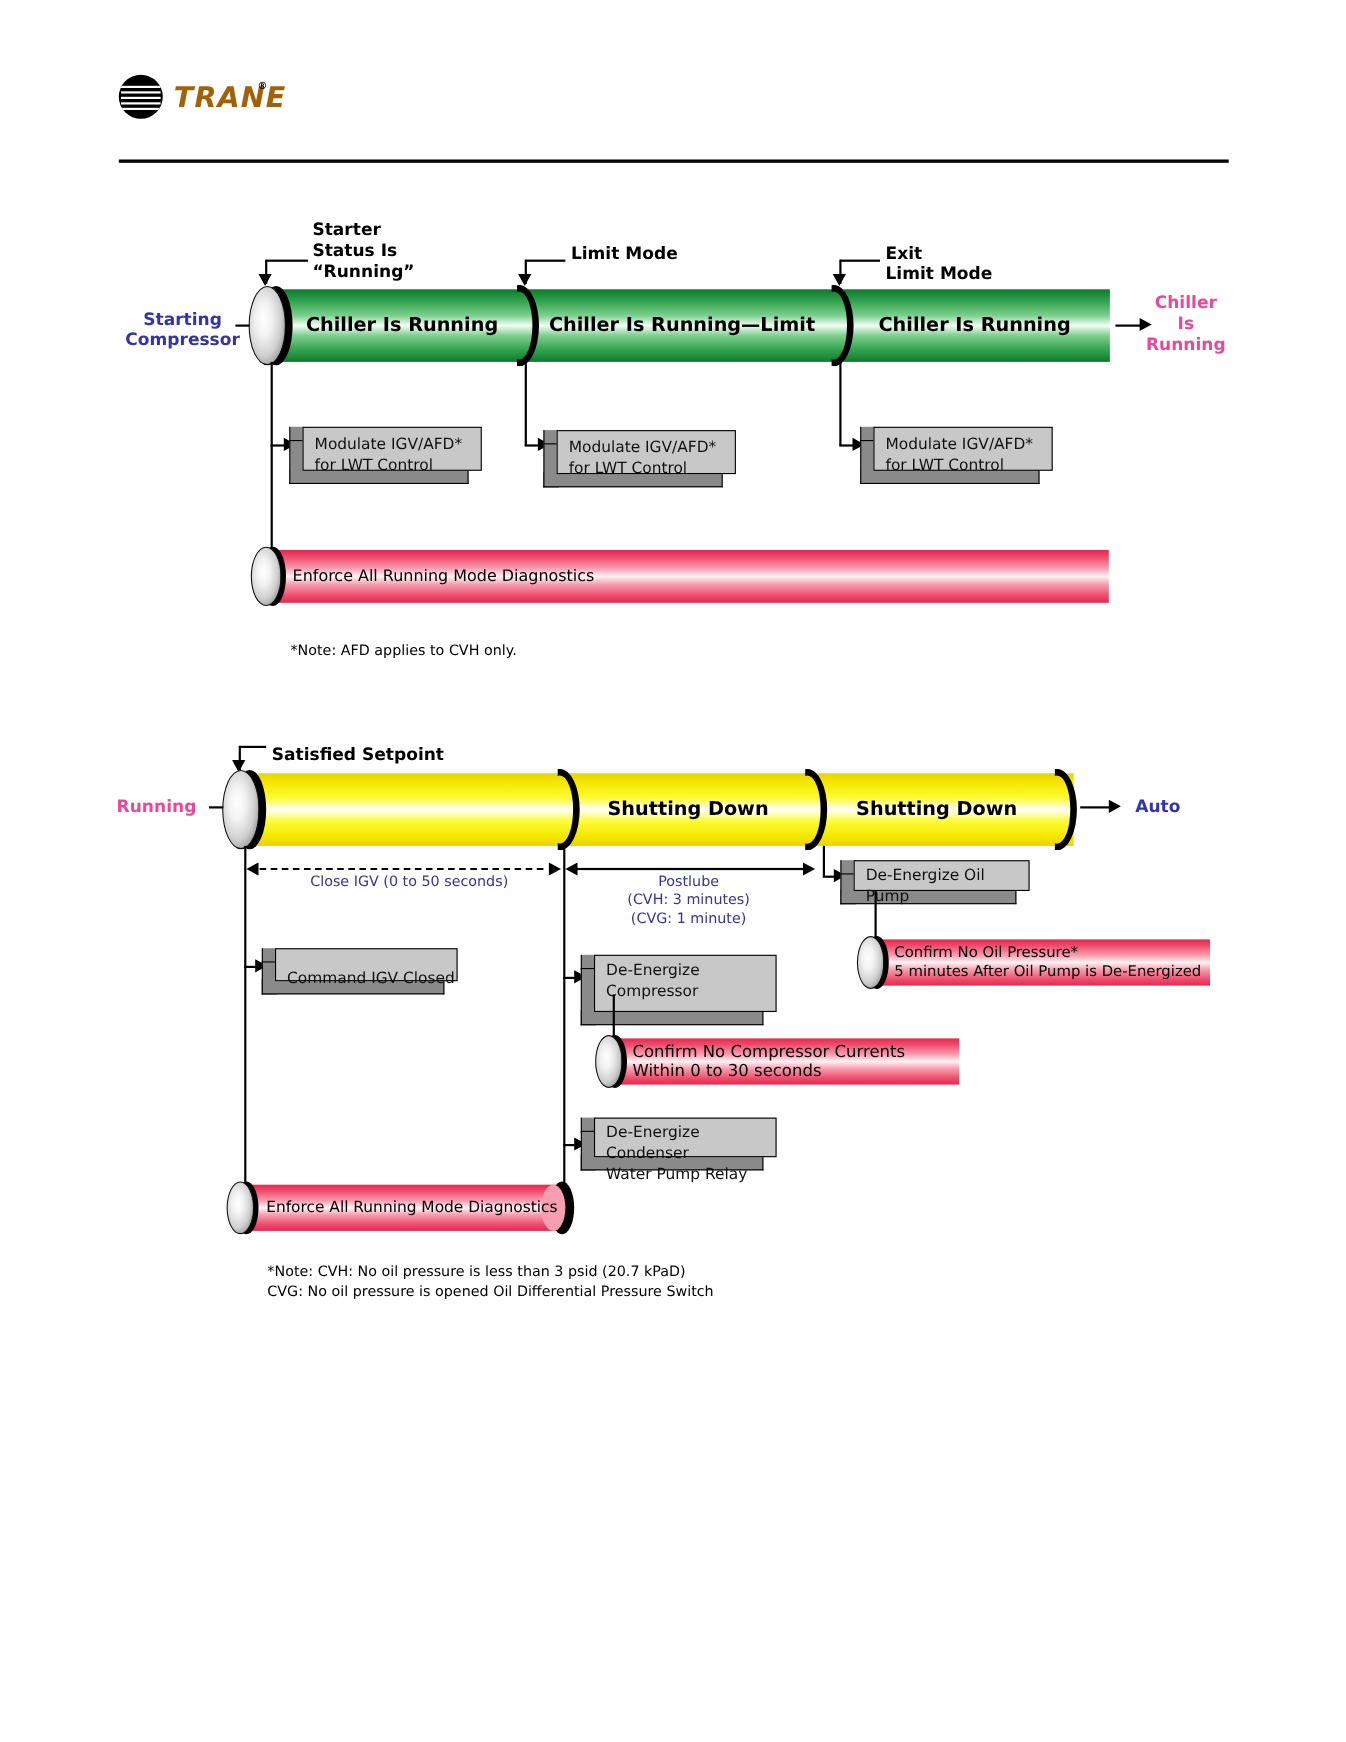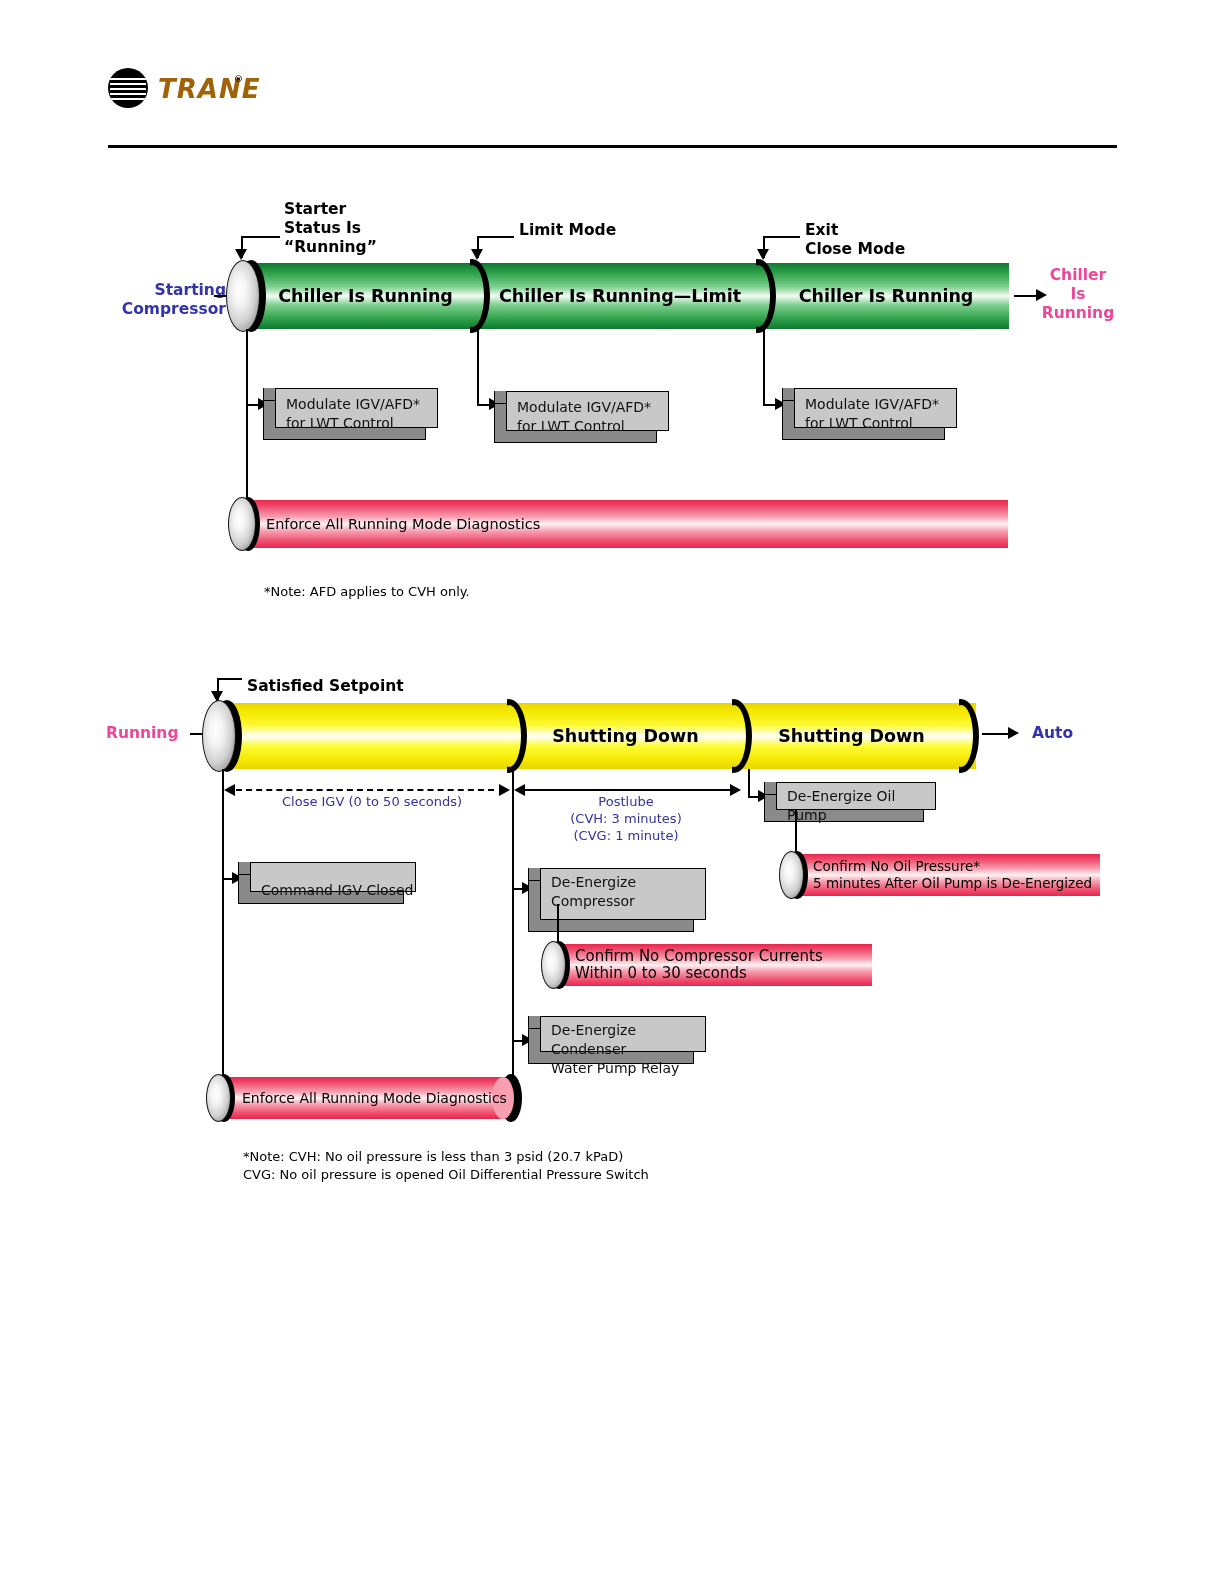--- a/index.html
+++ b/index.html
@@ -159,26 +159,26 @@
   <div class="hline" style="left:242px;top:236px;width:38px;"></div>
   <div class="vline" style="left:241px;top:236px;height:22px;"></div>
   <div class="arrowD" style="left:235px;top:249px;"></div>
 
   <div class="callout" style="left: 519px; top: 221px; white-space: pre-line;">Limit Mode</div>
   <div class="hline" style="left:478px;top:236px;width:36px;"></div>
   <div class="vline" style="left:477px;top:236px;height:22px;"></div>
   <div class="arrowD" style="left:471px;top:249px;"></div>
 
   <div class="callout" style="left: 805px; top: 221px; white-space: pre-line;">Exit
-Close Mode</div>
+Limit Mode</div>
   <div class="hline" style="left:764px;top:236px;width:36px;"></div>
   <div class="vline" style="left:763px;top:236px;height:22px;"></div>
   <div class="arrowD" style="left:757px;top:249px;"></div>
 
-  <div class="endlabel blue" style="left: 106px; top: 281px; width: 120px; text-align: right; white-space: pre-line;">Starting
+  <div class="endlabel blue" style="left: 106px; top: 281px; width: 120px; text-align: center; white-space: pre-line;">Starting
 Compressor</div>
   <div class="hline" style="left:214px;top:295px;width:22px;"></div>
   <div class="arrowR" style="left:232px;top:289px;"></div>
 
   <div class="pipe green round-right" style="left:248px;top:263px;width:761px;">
     <div class="body"></div>
     <div class="cap">
       <div class="crescent"></div>
         <div class="disc"></div>
     </div>

